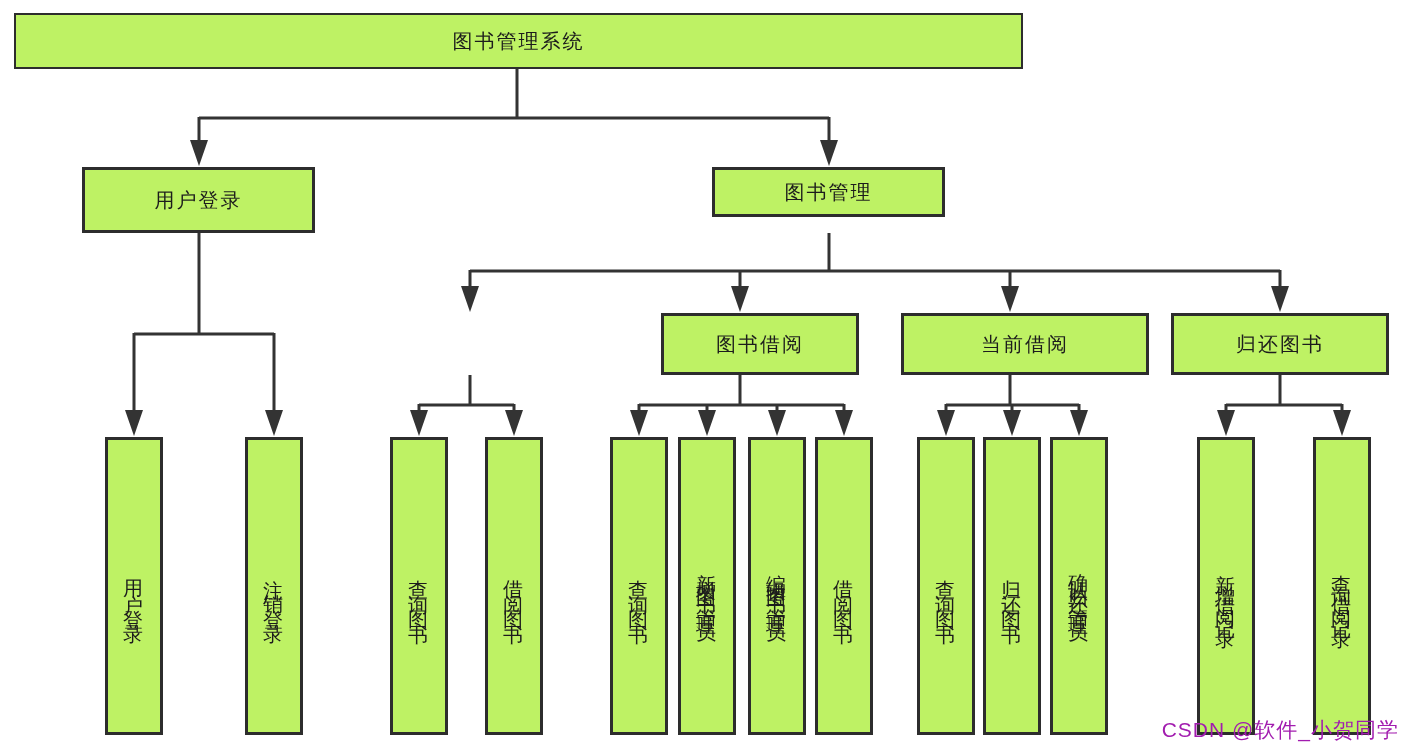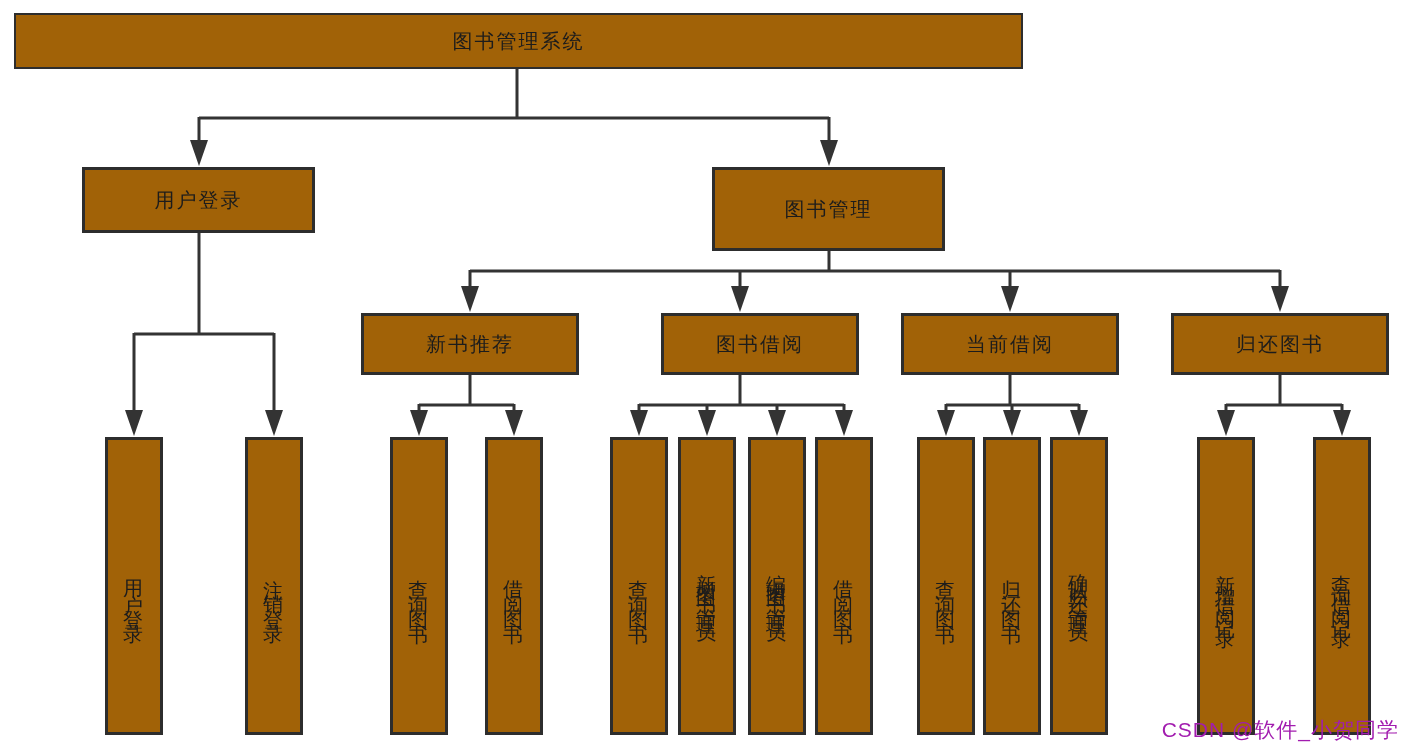--- a/index.html
+++ b/index.html
@@ -2,21 +2,21 @@
 <html><head>
 <meta charset="utf-8">
 <style>
   html,body{margin:0;padding:0;background:#ffffff;}
   #canvas{
     position:relative;width:1405px;height:747px;background:#ffffff;overflow:hidden;
     font-family:"Liberation Sans","DejaVu Sans",sans-serif;
   }
   #connectors{position:absolute;left:0;top:0;width:1405px;height:747px;}
   .box{
-    position:absolute;background:#a16207;border:3px solid #2d2d2d;
+    position:absolute;background:#bef264;border:3px solid #2d2d2d;
     display:flex;align-items:center;justify-content:center;box-sizing:border-box;
   }
   .box.root{border-width:2px;}
   .h-label{font-size:20px;color:#1c1c1c;letter-spacing:2px;white-space:nowrap;}
   .vtext{
     writing-mode:vertical-rl;text-orientation:mixed;
     font-size:20px;color:#1c1c1c;white-space:nowrap;
   }
   .len4 .vtext{letter-spacing:15px;padding-top:15px;}
   .len6 .vtext{letter-spacing:11px;padding-top:11px;}
@@ -76,31 +76,28 @@
     </g>
   </svg>
 
   <div class="box root" style="left:14px;top:13px;width:1009px;height:56px">
     <span class="h-label">图书管理系统</span>
   </div>
 
   <div class="box" style="left:82px;top:167px;width:233px;height:66px">
     <span class="h-label">用户登录</span>
   </div>
-  <div class="box" style="left:712px;top:167px;width:233px;height:84px">
+  <div class="box" style="left:712px;top:167px;width:233px;height:50px">
     <span class="h-label">图书管理</span>
   </div>
 
-  <div class="box" style="left:361px;top:313px;width:218px;height:62px">
-    <span class="h-label">新书推荐</span>
-  </div>
   <div class="box" style="left:661px;top:313px;width:198px;height:62px">
     <span class="h-label">图书借阅</span>
   </div>
-  <div class="box" style="left:901px;top:313px;width:218px;height:62px">
+  <div class="box" style="left:901px;top:313px;width:248px;height:62px">
     <span class="h-label">当前借阅</span>
   </div>
   <div class="box" style="left:1171px;top:313px;width:218px;height:62px">
     <span class="h-label">归还图书</span>
   </div>
 
   <div class="box len4" style="left:105px;top:437px;width:58px;height:298px">
     <span class="vtext">用户登录</span>
   </div>
   <div class="box len4" style="left:245px;top:437px;width:58px;height:298px">

